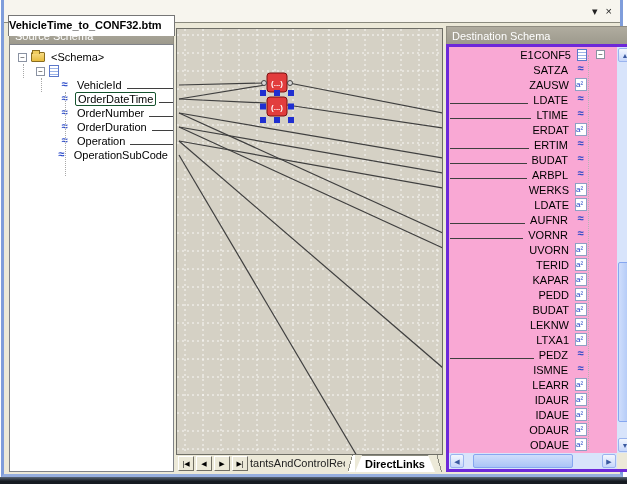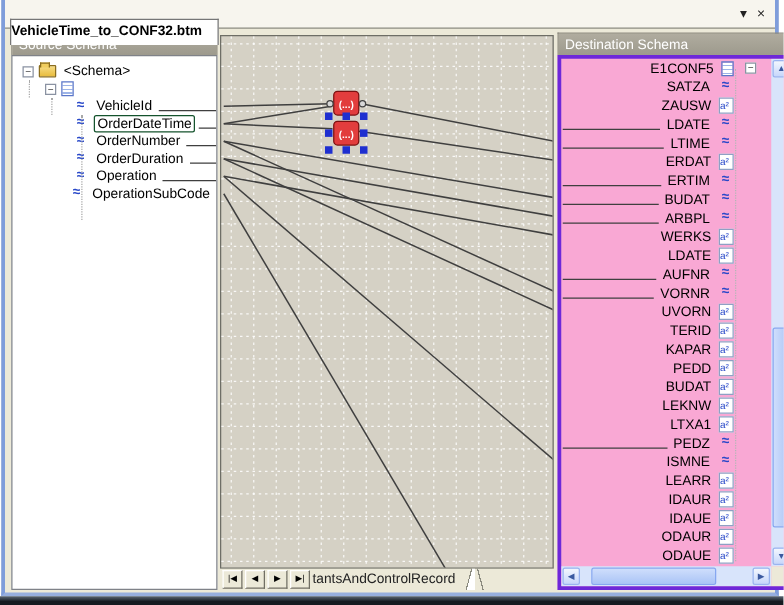--- a/index.html
+++ b/index.html
@@ -239,20 +239,21 @@
         </svg>
     </div>
 
     <div id="pagetabs">
         <span class="navbtn">|◀</span>
         <span class="navbtn">◀</span>
         <span class="navbtn">▶</span>
         <span class="navbtn">▶|</span>
         <span class="ptab">tantsAndControlRecord</span>
         <span class="ptab-slant"></span>
+        <span class="ptab-active">DirectLinks</span>
         <span class="ptab-endslash"></span>
       </div>
 
     <div id="dst-panel">
       <div class="panel-header">Destination Schema</div>
       <div id="dst-body">
         <div id="dst-list">
             <div class="drow">
               <span class="dstub"></span>
               <span class="lbl">E1CONF5</span>

